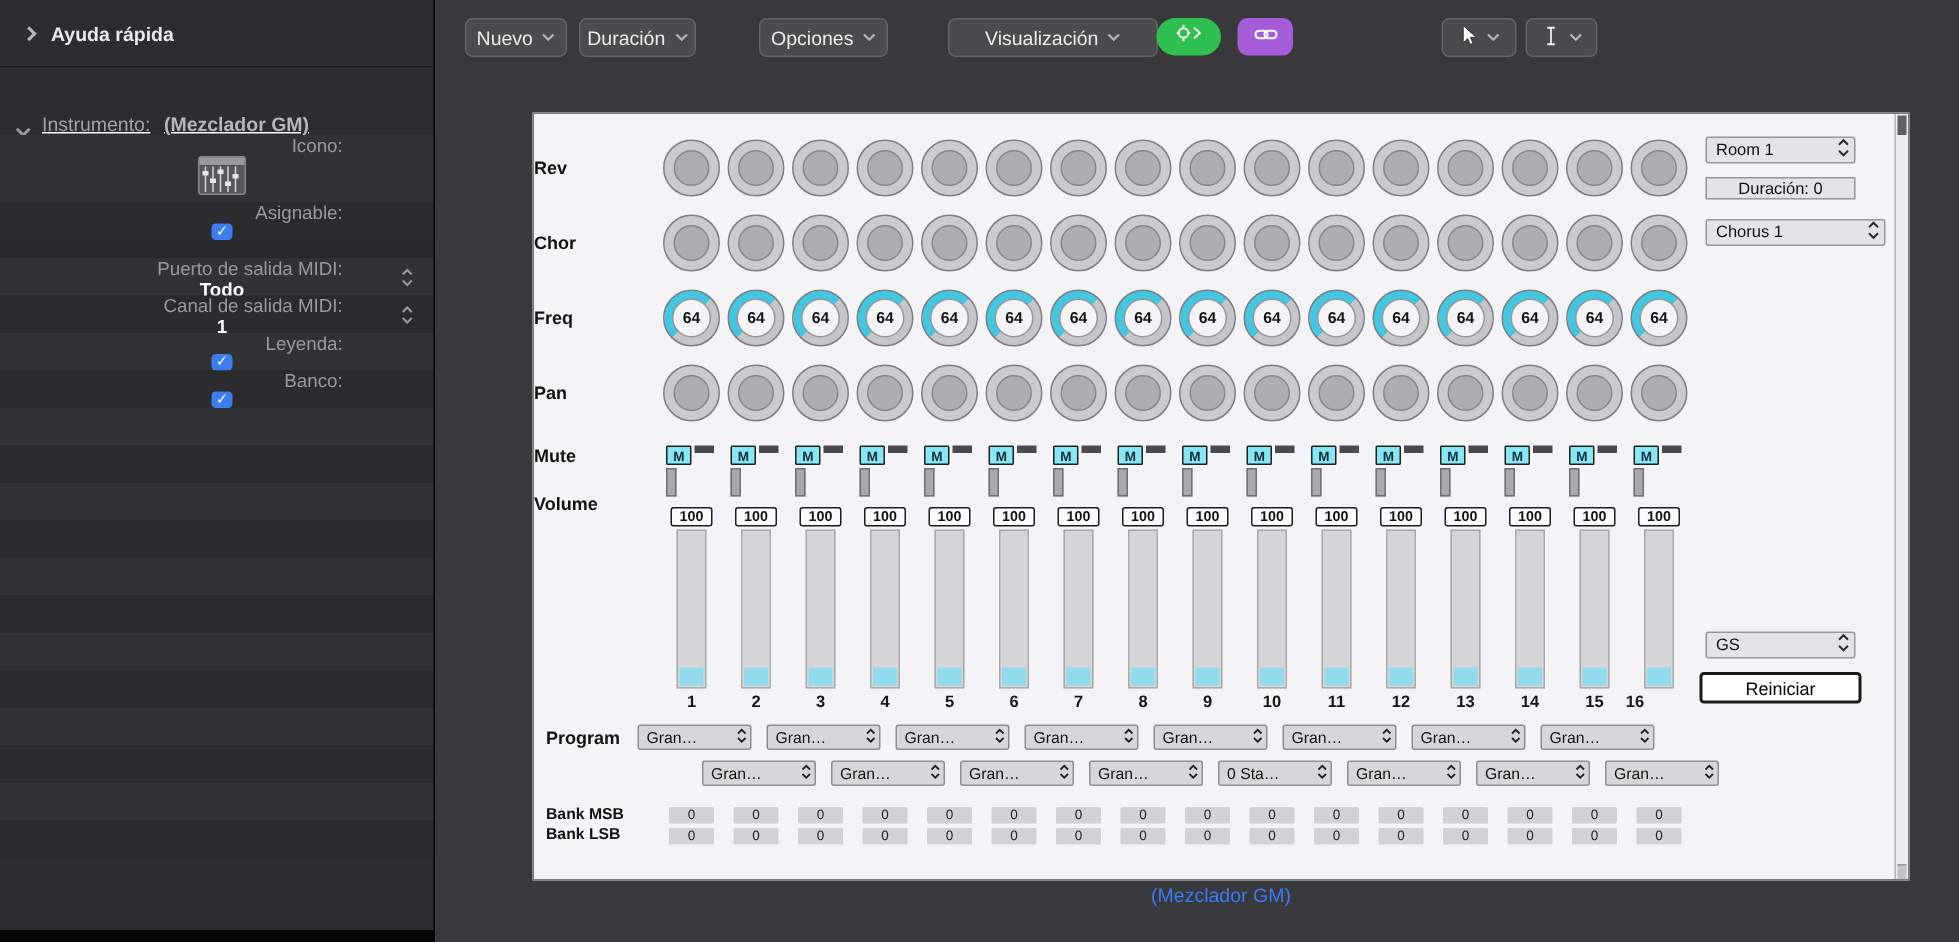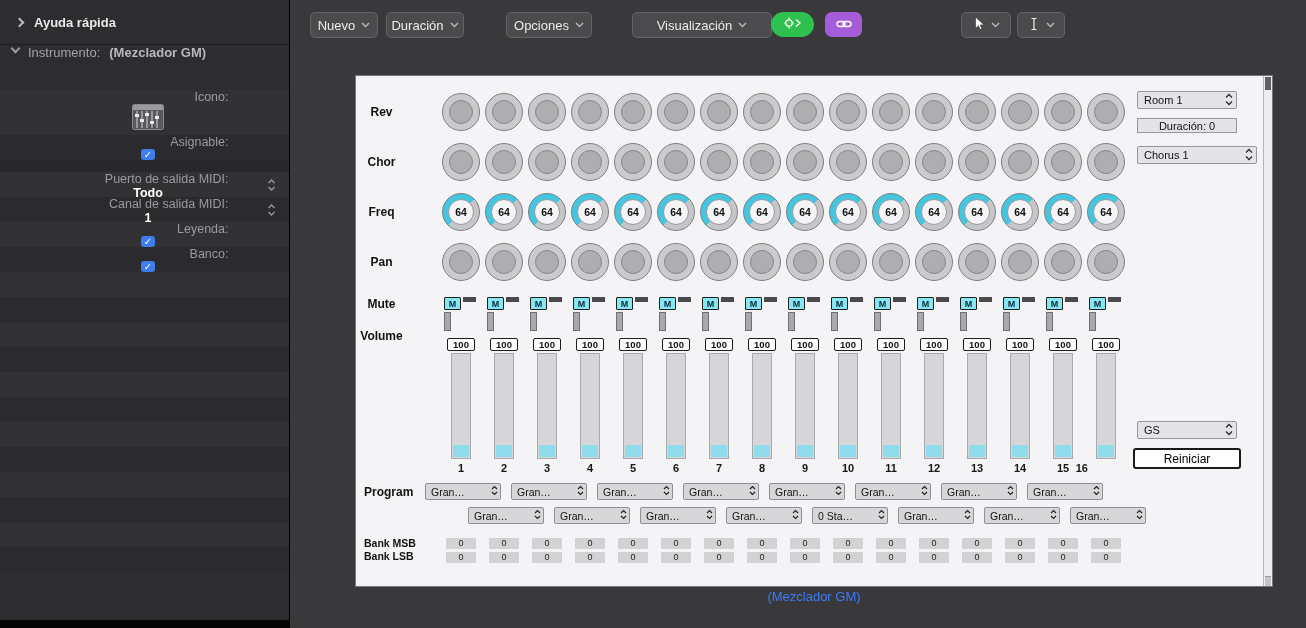--- a/index.html
+++ b/index.html
@@ -12,21 +12,21 @@
   
   .tb-btn { position:absolute; top:12px; height:26px; background:#4b4b4d; border:1px solid #646466;
             border-radius:5px; color:#ececec; font-size:13px; display:flex; align-items:center;
             justify-content:center; gap:6px; cursor:default; }
   .tb-pill { position:absolute; top:12px; height:25px; border:none; display:flex; align-items:center; justify-content:center; }
   .dn-chev { display:flex; align-items:center; }
 
   
   .canvas { position:absolute; left:65px; top:75px; width:918px; height:512px; background:#f4f4f6;
             border:1px solid #77797b; }
-  .rowlabel { position:absolute; left:0; width:51px; text-align:center; font-size:12px; font-weight:600; color:#121212; }
+  .rowlabel { position:absolute; left:0; width:51px; text-align:left; font-size:12px; font-weight:600; color:#121212; }
   .pgm-label { position:absolute; font-size:12px; font-weight:700; color:#121212; }
   .bank-label { position:absolute; left:8px; font-size:10.5px; font-weight:700; color:#121212; }
 
   .knob { position:absolute; width:38px; height:38px; border-radius:50%; background:#cbcbcd;
           border:1px solid #7f7f82; display:flex; align-items:center; justify-content:center; }
   .knob .inner { width:24px; height:24px; border-radius:50%; background:#aeaeb1; border:1px solid #87878a; }
   .knob.freq { background:conic-gradient(from 225deg, #43c6e0 0deg 180deg, #c6c6c8 180deg 360deg); }
   .knob.freq .inner-f { width:26px; height:26px; border-radius:50%; background:#f4f4f6; border:1px solid #98989c;
           font-size:10.5px; font-weight:700; color:#111; display:flex; align-items:center; justify-content:center; }
 
@@ -61,21 +61,21 @@
   .caption { position:absolute; left:65px; top:589px; width:918px; text-align:center; font-size:13px; color:#3a7bfd; }
 
   
   .sidebar { position:absolute; left:0; top:0; width:290px; height:620px; background:#2d2d2f;
              border-right:1px solid #000; font-size:12.5px; color:#fff; overflow:hidden; }
   .sb-quick { height:45px; display:flex; align-items:center; gap:11px; padding-left:16px;
               border-bottom:1px solid #1c1c1e; font-weight:700; font-size:13px; color:#e9e9eb; }
   .sb-capa  { height:50px; display:flex; align-items:center; gap:6px; padding-left:12px; border-bottom:1px solid #1c1c1e; }
   .sb-capa .lab { color:#9a9a9e; font-size:13px; }
   .sb-capa .val { color:#ffffff; font-weight:700; font-size:13px; }
-  .sb-inst  { height:45px; display:flex; align-items:flex-start; gap:9px; padding-left:12px; font-size:13px; }
+  .sb-inst  { height:45px; display:flex; align-items:flex-end; gap:9px; padding-left:12px; font-size:13px;text-decoration:underline; }
   .sb-inst .lab { color:#a4a4a8; }
   .sb-inst .val { color:#b8b8bc; font-weight:600; }
 
   .chev { width:7px; height:7px; border-right:2px solid #b9b9bd; border-bottom:2px solid #b9b9bd; display:inline-block; flex:none; }
   .chev.right { transform:rotate(-45deg); }
   .chev.down  { transform:rotate(45deg); border-color:#9a9a9e; }
 
   .p-row { position:relative; height:25px; display:flex; align-items:center;flex-direction:column; }
   .p-row.tall { height:45px; }
   .p-gap { height:12px; background:#28282a; }
@@ -621,21 +621,21 @@
         <div class="knob" style="left: 731px; top: 167px;">
           <div class="inner"></div>
         </div>
         <div class="mute-btn" style="left: 733px; top: 221px;">M</div>
         <div class="mute-bar" style="left: 752px; top: 221px;"></div>
         <div class="vhandle" style="left: 733px; top: 236px;"></div>
         <div class="vval" style="left: 736px; top: 262px;">100</div>
         <div class="vtrack" style="left: 740px; top: 277px;">
           <div class="vfill"></div>
         </div>
-        <div class="chnum" style="left: 702px; top: 386px; text-align: right;">16</div>
+        <div class="chnum" style="left: 719px; top: 386px;">16</div>
         <div class="bankbox" style="left: 735px; top: 462px;">0</div>
         <div class="bankbox" style="left: 735px; top: 476px;">0</div>
         <div class="pgm" style="left: 69px; top: 407px;">
           <span>Gran…</span>
           <span><svg width="7" height="11" viewBox="0 0 7 11">
               <path d="M1 4 L3.5 1.5 L6 4 M1 7 L3.5 9.5 L6 7" stroke="#222" stroke-width="1.2" fill="none"></path>
             </svg></span>
         </div>
         <div class="pgm" style="left: 112px; top: 431px;">
           <span>Gran…</span>

